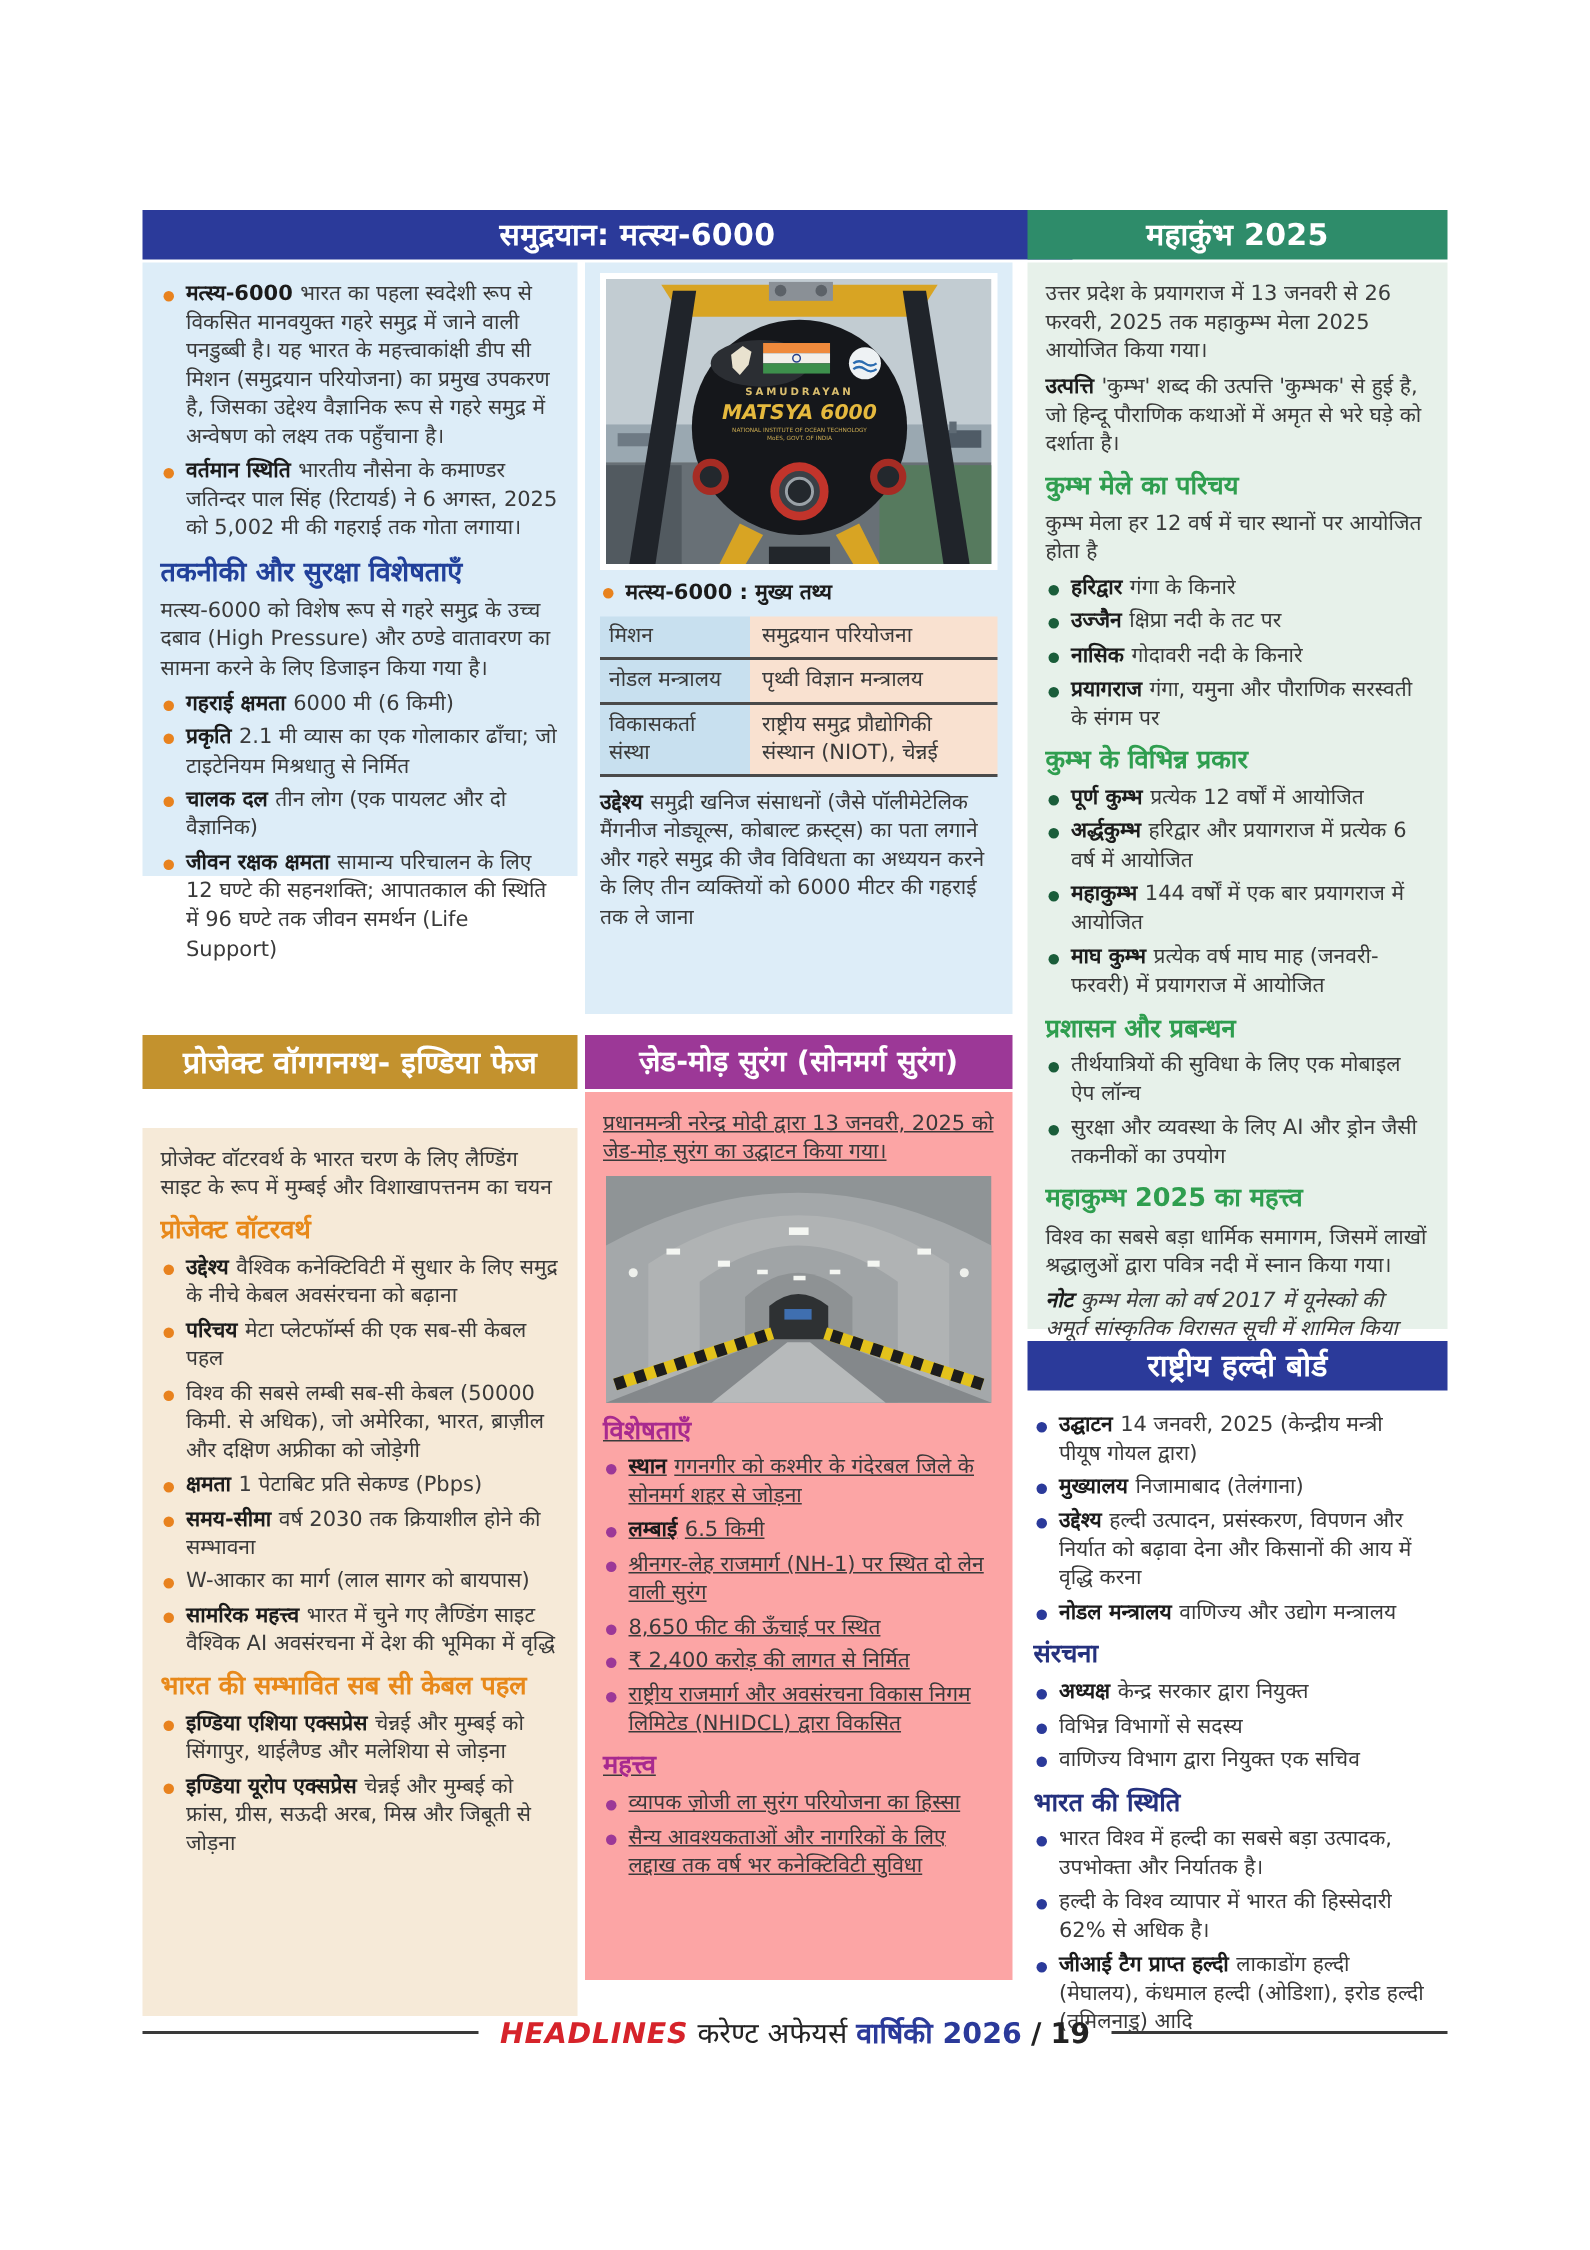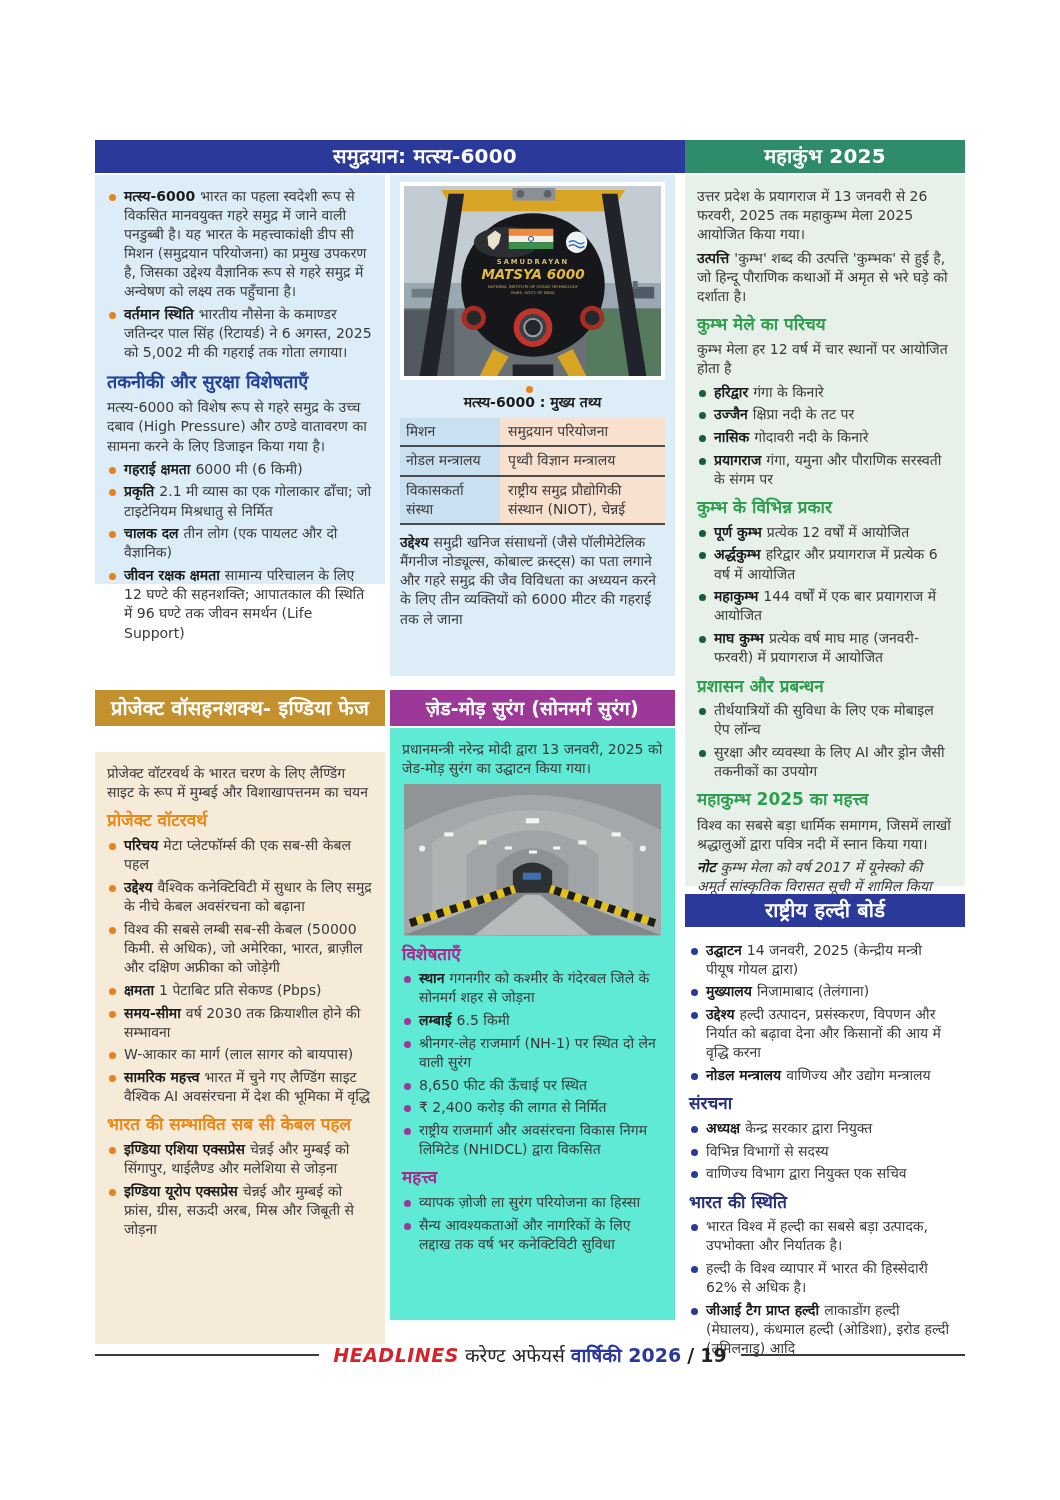--- a/index.html
+++ b/index.html
@@ -10,41 +10,41 @@
        line-height:33px;letter-spacing:.2px;}
   .hdr.navy{background:#2b3a9a;}
   .hdr.green{background:#2e8c6a;}
   .hdr.gold{background:#c3922e;}
   .hdr.magenta{background:#9c3897;}
 
   .body-box{position:absolute;box-sizing:border-box;padding:8px 12px 10px 12px;font-size:14px;line-height:1.37;}
   .bg-blue{background:#ddedf8;}
   .bg-green{background:#e7f1ea;}
   .bg-cream{background:#f6ead8;}
-  .bg-purple{background:#5eead4;}
+  .bg-purple{background:#fca5a5;text-decoration:underline;}
   .bg-white{background:#ffffff;}
 
   
   .sec-blue{--dot:#e8821e;--sub:#21409a;}
   .sec-green{--dot:#1a5d3a;--sub:#2f9e4f;}
   .sec-gold{--dot:#e8821e;--sub:#e8891a;}
   .sec-magenta{--dot:#9c3897;--sub:#a82a8f;}
   .sec-navy{--dot:#2b3a9a;--sub:#25317e;}
 
   .para{margin:4px 0;}
   .para.italic{font-style:italic;}
   .lead{font-weight:bold;color:#1b1b1b;margin-right:5px;}
   .subhead{font-weight:bold;color:var(--sub);font-size:17px;margin:7px 0 3px 0;}
   .subhead.big{font-size:18px;}
   .bullet{display:flex;margin:3.5px 0;}
   .dot{flex:0 0 7px;width:7px;height:7px;border-radius:50%;background:var(--dot);margin:7px 8px 0 2px;}
   .btxt{flex:1;}
 
   
-  .caption{display:flex;align-items:center;font-weight:bold;color:#1b1b1b;margin:6px 0 6px 0;flex-direction:column;}
+  .caption{display:flex;align-items:center;font-weight:bold;color:#1b1b1b;margin:6px 0 6px 0;}
   .caption .dot{margin-top:0;}
   .facts{width:100%;border-collapse:collapse;margin-bottom:8px;}
   .facts .trow{border-bottom:2px solid #4a4a4a;}
   .facts .tl{background:#c8e0ef;padding:4px 6px;width:88px;vertical-align:top;}
   .facts .tr{background:#f9e1d0;padding:4px 8px;vertical-align:top;}
 
   .photo-frame{background:#fff;padding:4px;margin:1px 0 4px 0;}
   .photo-frame svg{display:block;width:100%;height:auto;}
   .tunnel-frame{margin:6px 2px 4px 2px;}
   .tunnel-frame svg{display:block;width:100%;height:auto;}
@@ -271,32 +271,32 @@
           <span class="dot"></span>
           <div class="btxt"><span>हल्दी के विश्व व्यापार में भारत की हिस्सेदारी 62% से अधिक है।</span></div>
         </div>
         <div class="bullet">
           <span class="dot"></span>
           <div class="btxt"><b class="lead">जीआई टैग प्राप्त हल्दी</b><span>लाकाडोंग हल्दी (मेघालय), कंधमाल हल्दी (ओडिशा), इरोड हल्दी (तमिलनाडु) आदि</span></div>
         </div>
       </div>
   </div>
 
-  <div class="hdr gold" style="left:95px;top:690px;width:290px;height:36px;line-height:36px;">प्रोजेक्ट वॉसहनशक्थ- इण्डिया फेज</div>
+  <div class="hdr gold" style="left:95px;top:690px;width:290px;height:36px;line-height:36px;">प्रोजेक्ट वॉगगनग्थ- इण्डिया फेज</div>
   <div class="body-box bg-cream sec-gold" style="left:95px;top:728px;width:290px;height:592px;margin-top:24px;">
     <div>
         <p class="para"><span>प्रोजेक्ट वॉटरवर्थ के भारत चरण के लिए लैण्डिंग साइट के रूप में मुम्बई और विशाखापत्तनम का चयन</span></p>
         <div class="subhead">प्रोजेक्ट वॉटरवर्थ</div>
         <div class="bullet">
           <span class="dot"></span>
+          <div class="btxt"><b class="lead">उद्देश्य</b><span>वैश्विक कनेक्टिविटी में सुधार के लिए समुद्र के नीचे केबल अवसंरचना को बढ़ाना</span></div>
+        </div>
+        <div class="bullet">
+          <span class="dot"></span>
           <div class="btxt"><b class="lead">परिचय</b><span>मेटा प्लेटफॉर्म्स की एक सब-सी केबल पहल</span></div>
-        </div>
-        <div class="bullet">
-          <span class="dot"></span>
-          <div class="btxt"><b class="lead">उद्देश्य</b><span>वैश्विक कनेक्टिविटी में सुधार के लिए समुद्र के नीचे केबल अवसंरचना को बढ़ाना</span></div>
         </div>
         <div class="bullet">
           <span class="dot"></span>
           <div class="btxt"><span>विश्व की सबसे लम्बी सब-सी केबल (50000 किमी. से अधिक), जो अमेरिका, भारत, ब्राज़ील और दक्षिण अफ्रीका को जोड़ेगी</span></div>
         </div>
         <div class="bullet">
           <span class="dot"></span>
           <div class="btxt"><b class="lead">क्षमता</b><span>1 पेटाबिट प्रति सेकण्ड (Pbps)</span></div>
         </div>
         <div class="bullet">

